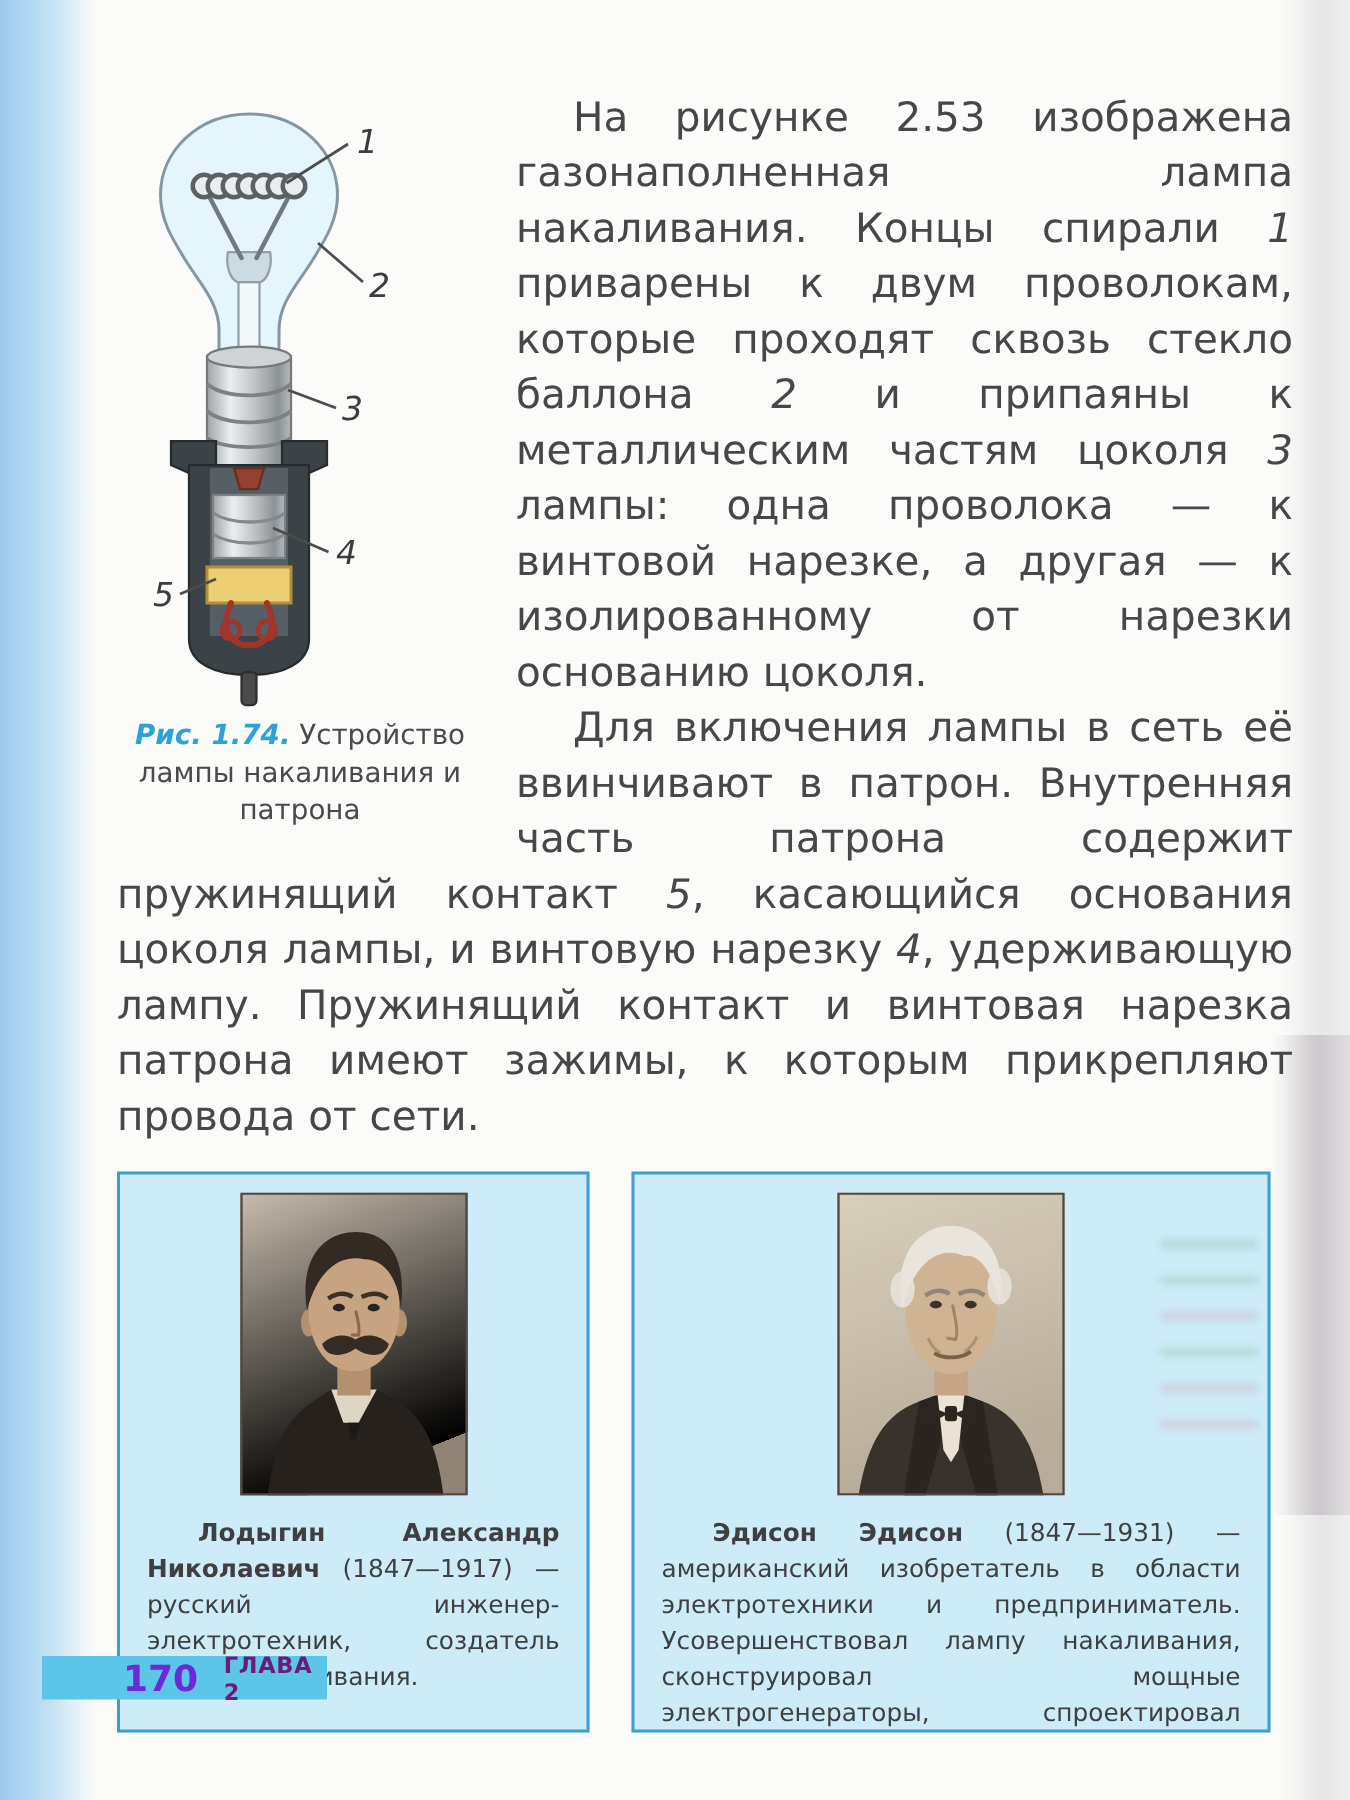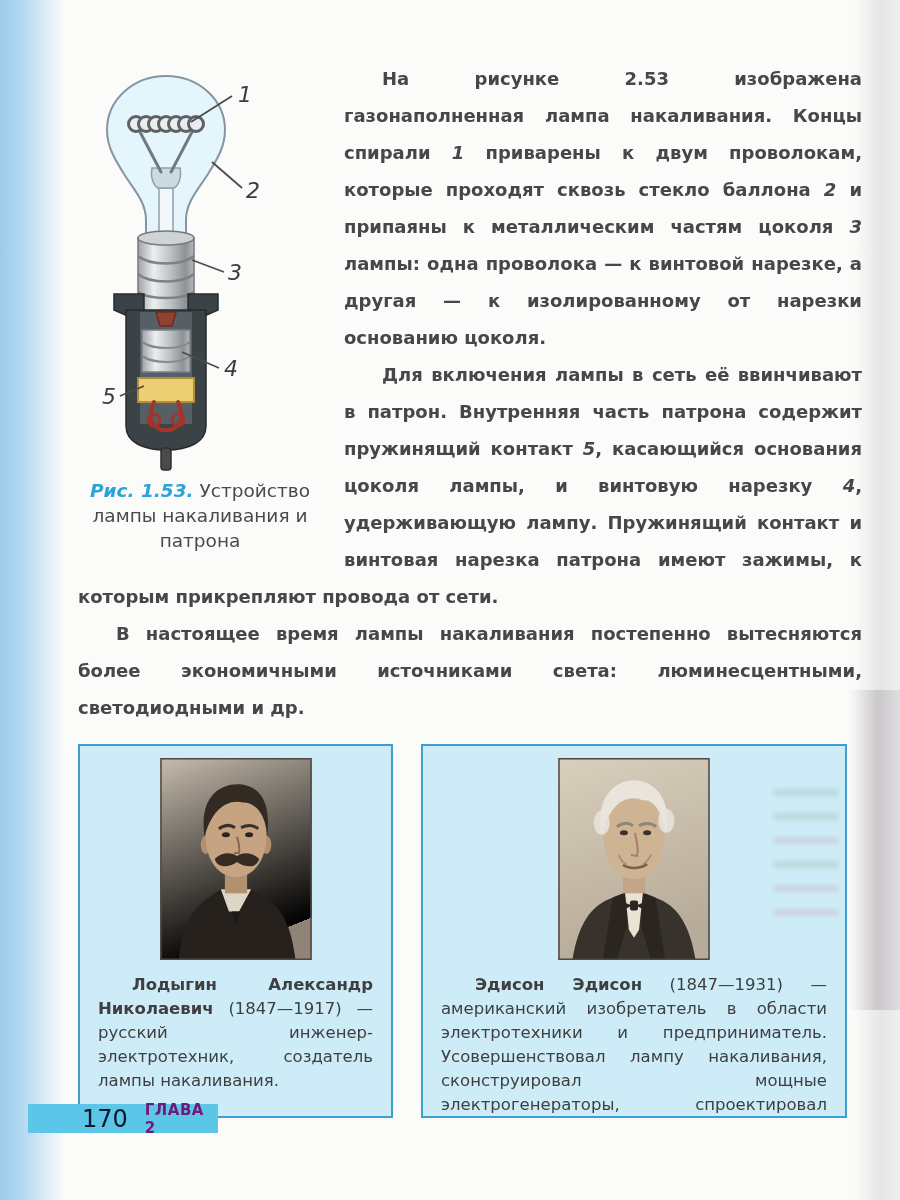--- a/index.html
+++ b/index.html
@@ -26,22 +26,22 @@
     padding:60px 38px 0 78px;
   }
   .fig-wrap{float:left;width:266px;height:505px;}
   .lamp-svg{display:block;margin-left:10px;}
   .fig-caption{
     width:244px;margin:6px 0 0 0;text-align:center;
     font-size:18.5px;line-height:25px;color:#4a4a4a;
   }
   .cap-accent{color:#2ba3d7;font-style:italic;font-weight:bold;}
   .body-p{
-    margin:0;font-size:18px;line-height:37px;text-align:justify;
-    text-indent:38px;color:#474747;font-weight:bold;
+    margin:0;font-size:27px;line-height:37px;text-align:justify;
+    text-indent:38px;color:#474747;
   }
   .body-p i{font-style:italic;}
   .bio-row{display:flex;gap:28px;margin-top:18px;}
   .bio-box{
     background:#cdecf8;border:2px solid #3d9fd0;box-sizing:border-box;
     height:374px;position:relative;overflow:hidden;
   }
   .bio-box-left{width:315px;}
   .bio-box-right{width:426px;}
   .portrait{display:block;margin:12px auto 0;}
@@ -51,21 +51,21 @@
   }
   .bio-text b{font-weight:bold;}
   .bleed{position:absolute;top:26px;right:6px;width:66px;}
   .bleed div{height:7px;margin:17px 0;border-radius:4px;filter:blur(2px);}
   .bleed .g{background:rgba(150,190,170,0.35);}
   .bleed .p{background:rgba(205,160,175,0.30);}
   .footer-bar{
     position:absolute;left:28px;top:1104px;width:190px;height:29px;
     background:#5cc6e9;display:flex;align-items:center;
   }
-  .page-num{font-size:24px;font-weight:normal;color:#0f172a;margin-left:54px;}
+  .page-num{font-size:24px;font-weight:bold;color:#6d28d9;margin-left:54px;}
   .chapter{font-size:15px;font-weight:bold;color:#701a75;margin-left:17px;letter-spacing:0.5px;}
   .fig-num{font-style:italic;font-size:22px;fill:#3c3c3c;font-family:"DejaVu Sans","Liberation Sans",sans-serif;}
   .ptr{stroke:#4c4c4c;stroke-width:1.8;fill:none;}
 </style>
 </head>
 <body>
 
 <div class="left-stripe"></div>
 <div class="page-curve"></div>
 <div class="page-curve-strong"></div>
@@ -134,26 +134,25 @@
       <path class="ptr" d="M104,200 L136,212"></path>
       <path class="ptr" d="M94,292 L131,308"></path>
       <path class="ptr" d="M32,336 L56,326"></path>
 
       <text class="fig-num" x="150" y="42">1</text>
       <text class="fig-num" x="158" y="138">2</text>
       <text class="fig-num" x="140" y="220">3</text>
       <text class="fig-num" x="136" y="316">4</text>
       <text class="fig-num" x="14" y="344">5</text>
     </svg>
-    <p class="fig-caption"><b class="cap-accent">Рис. 1.53.</b><span> Устройство лампы накаливания и патрона</span></p>
+    <p class="fig-caption"><b class="cap-accent">Рис. 1.74.</b><span> Устройство лампы накаливания и патрона</span></p>
   </div>
 
   <p class="body-p"><span>На рисунке 2.53 изображена газонаполненная лампа накаливания. Концы спирали </span><i>1</i><span> приварены к двум проволокам, которые проходят сквозь стекло баллона </span><i>2</i><span> и припаяны к металлическим частям цоколя </span><i>3</i><span> лампы: одна проволока — к винтовой нарезке, а другая — к изолированному от нарезки основанию цоколя.</span></p>
   <p class="body-p"><span>Для включения лампы в сеть её ввинчивают в патрон. Внутренняя часть патрона содержит пружинящий контакт </span><i>5</i><span>, касающийся основания цоколя лампы, и винтовую нарезку </span><i>4</i><span>, удерживающую лампу. Пружинящий контакт и винтовая нарезка патрона имеют зажимы, к которым прикрепляют провода от сети.</span></p>
-  <p class="body-p"><span>В настоящее время лампы накаливания постепенно вытесняются более экономичными источниками света: люминесцентными, светодиодными и др.</span></p>
 
   <div class="bio-row">
 
     <div class="bio-box bio-box-left">
       <svg class="portrait" width="152" height="202" viewBox="0 0 150 200">
         <defs>
           <linearGradient id="bgL" x1="0" y1="0" x2="0.3" y2="1">
             <stop offset="0" stop-color="#c7bcae"></stop>
               <stop offset="1" stop-color="#90847"></stop>
             <stop offset="1" stop-color="#908476"></stop>

